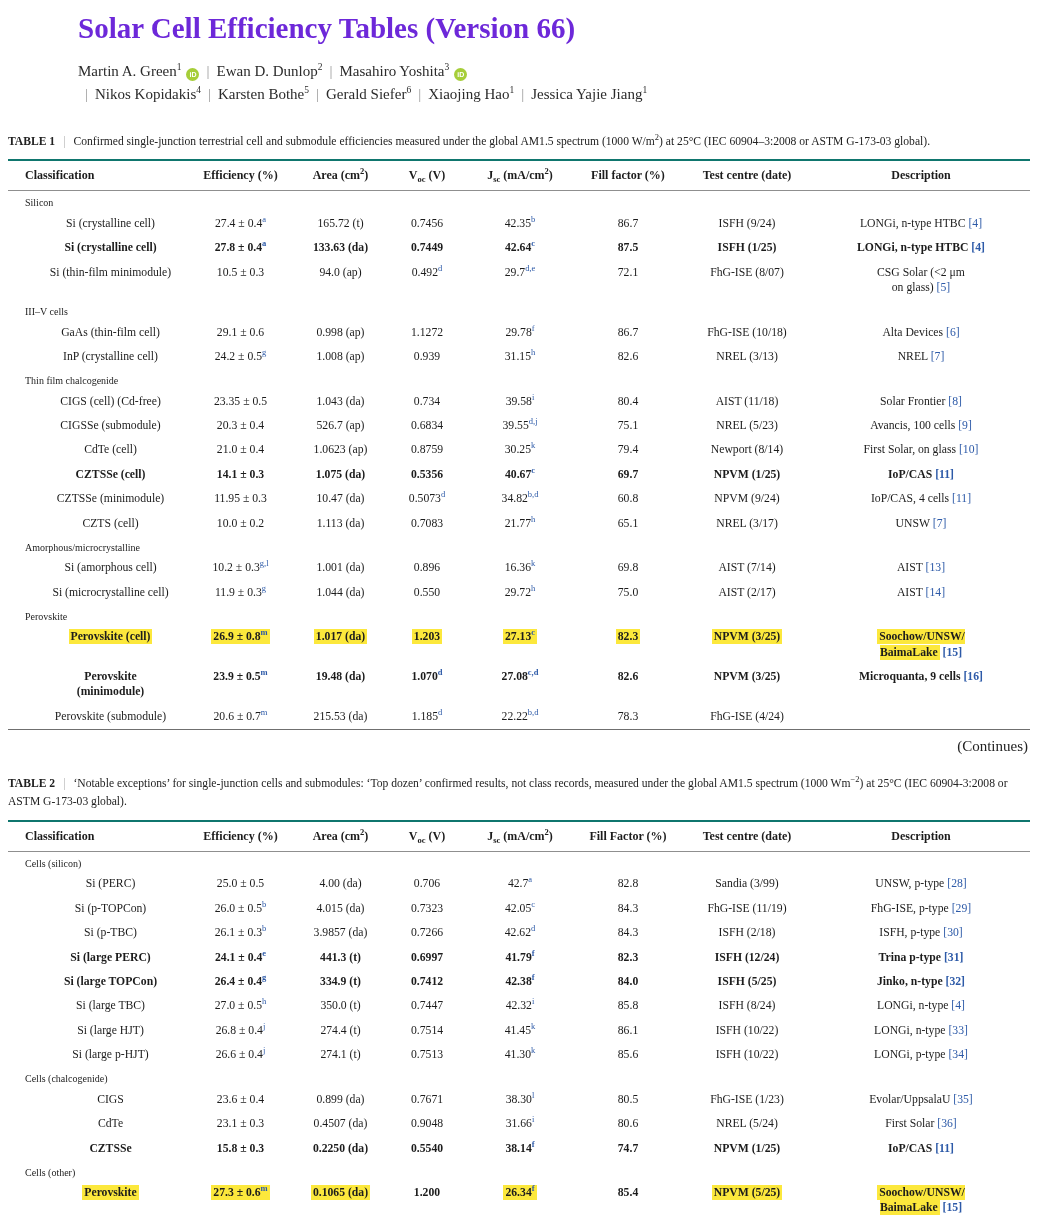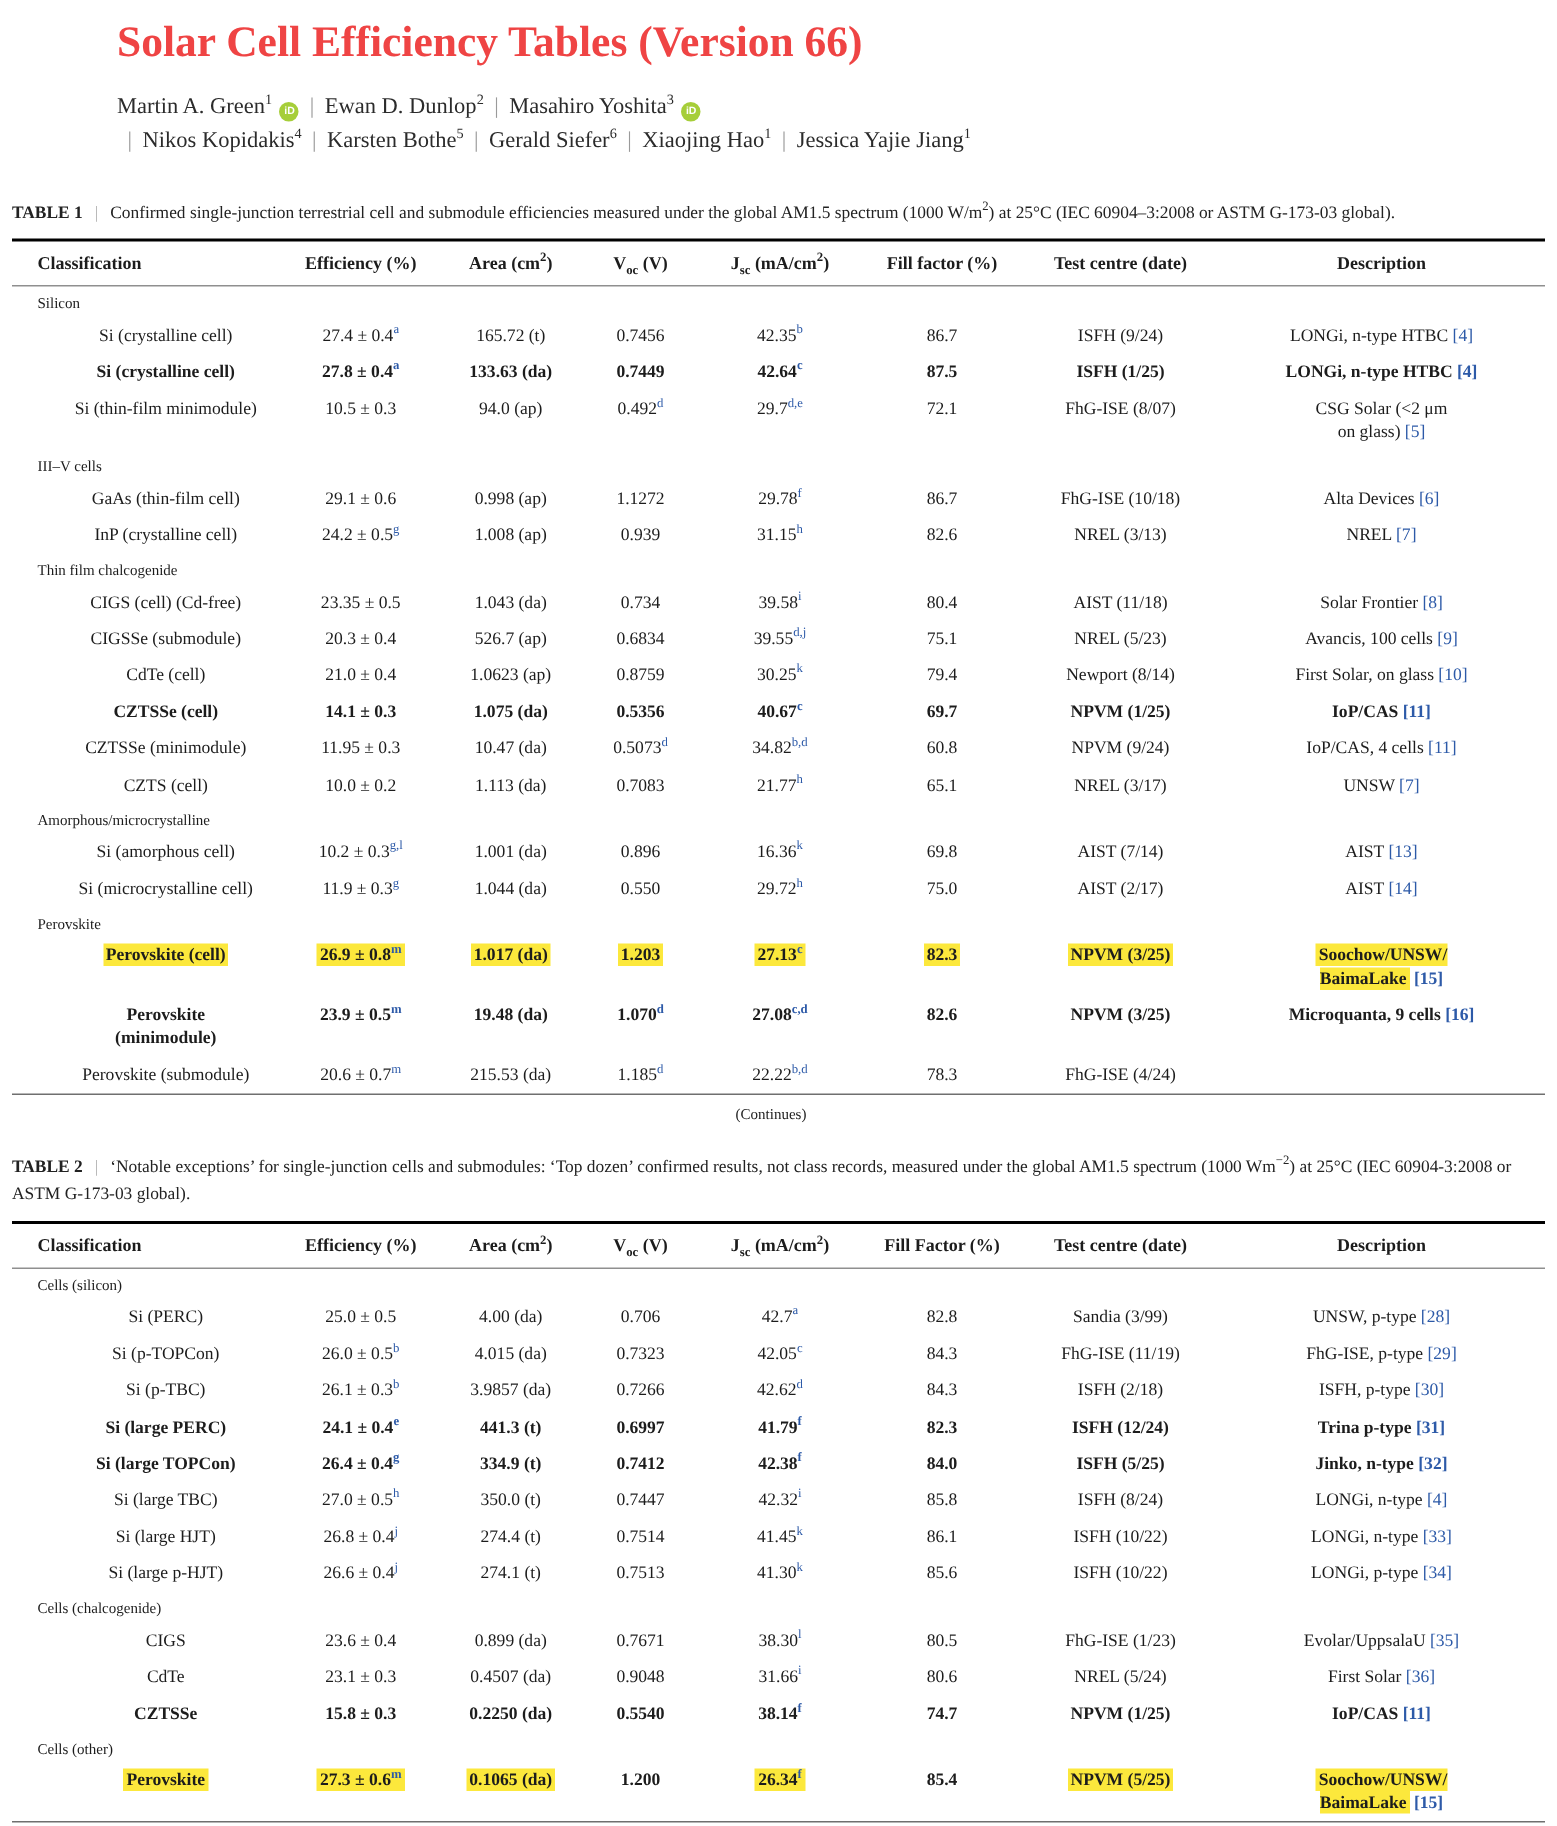--- a/index.html
+++ b/index.html
@@ -1,48 +1,48 @@
 <!DOCTYPE html>
 <html style="--hl: #fce83c; --link: #2d5aa8; --orcid: #a6ce39;"><head>
 <meta charset="utf-8">
 <style>
   :root{ --hl:#fce83c; --link:#2d5aa8; --orcid:#a6ce39; }
   *{box-sizing:border-box;}
   html,body{margin:0;padding:0;}
   body{width:1038px;height:1217px;overflow:hidden;background:#ffffff;
        font-family:"Liberation Serif",serif;color:#1c1c1c;}
-  h1{margin:12px 0 0 78px;font-size:29px;font-weight:700;color:#ef4444;}
+  h1{margin:12px 0 0 78px;font-size:29px;font-weight:700;color:#6d28d9;}
   .authors{margin:15px 0 0 78px;width:880px;font-size:15px;line-height:1.55;color:#2b2b2b;}
   .author{white-space:nowrap;}
   .author sup{font-size:9.5px;}
   .sep{color:#9a9a9a;margin:0 7px;}
   .orcid{display:inline-block;width:13px;height:13px;border-radius:50%;background:var(--orcid);
          color:#fff;font-size:7px;line-height:13px;text-align:center;
          font-family:"Liberation Sans",sans-serif;font-weight:700;margin-left:5px;vertical-align:-1px;}
   .caption{margin:26px 8px 0 8px;font-size:11.6px;line-height:1.55;color:#222;}
   .cap2{margin-top:20px;}
   .tbl-label{font-weight:700;}
   .cap-sep{color:#b0b0b0;margin:0 8px;}
-  .tbl{margin:9px 8px 0 8px;border-top:2px solid #000000;border-bottom:1.5px solid #6f6f6f;}
+  .tbl{margin:9px 8px 0 8px;border-top:2px solid #0f766e;border-bottom:1.5px solid #6f6f6f;}
   .grid8{display:grid;grid-template-columns:180px 105px 95px 78px 108px 108px 130px 218px;}
   .hdr{border-bottom:1px solid #8f8f8f;font-weight:700;font-size:12px;}
   .hdr>div{text-align:center;padding:7px 2px;}
   .hdr>div.h0{text-align:left;padding-left:17px;}
   .sec{padding:6px 0 3px 17px;font-size:10px;}
   .row{font-size:11.7px;}
   .row>div{padding:4.5px 2px;line-height:1.32;align-self:start;}
   .c0{text-align:center;padding-left:27px !important;white-space:pre-line;}
   .cc{text-align:center;white-space:pre-line;}
   sup{font-size:8.5px;line-height:0;}
   sub{font-size:8.5px;line-height:0;}
   .row sup.fn{color:var(--link);}
   .ref{color:var(--link);}
   .hl{background:var(--hl);padding:1px 2px;}
   .bold{font-weight:700;}
-  .continues{text-align:center;margin:8px 10px 0 0;font-size:10px;color:#222;}
+  .continues{text-align:right;margin:8px 10px 0 0;font-size:15px;color:#222;}
 </style>
 </head>
 <body>
 
 <h1>Solar Cell Efficiency Tables (Version 66)</h1>
 <div class="authors"><span class="author">Martin A. Green<sup>1</sup><span class="orcid">iD</span></span><span class="sep">|</span><span class="author">Ewan D. Dunlop<sup>2</sup></span><span class="sep">|</span><span class="author">Masahiro Yoshita<sup>3</sup><span class="orcid">iD</span></span><span class="sep">|</span><span class="author">Nikos Kopidakis<sup>4</sup></span><span class="sep">|</span><span class="author">Karsten Bothe<sup>5</sup></span><span class="sep">|</span><span class="author">Gerald Siefer<sup>6</sup></span><span class="sep">|</span><span class="author">Xiaojing Hao<sup>1</sup></span><span class="sep">|</span><span class="author">Jessica Yajie Jiang<sup>1</sup></span></div>
 
 <section>
   <div class="caption">
     <span class="tbl-label">TABLE 1</span><span class="cap-sep">|</span><span>Confirmed single-junction terrestrial cell and submodule efficiencies measured under the global AM1.5 spectrum (1000 W/m<sup>2</sup>) at 25°C (IEC 60904–3:2008 or ASTM G-173-03 global).</span>

